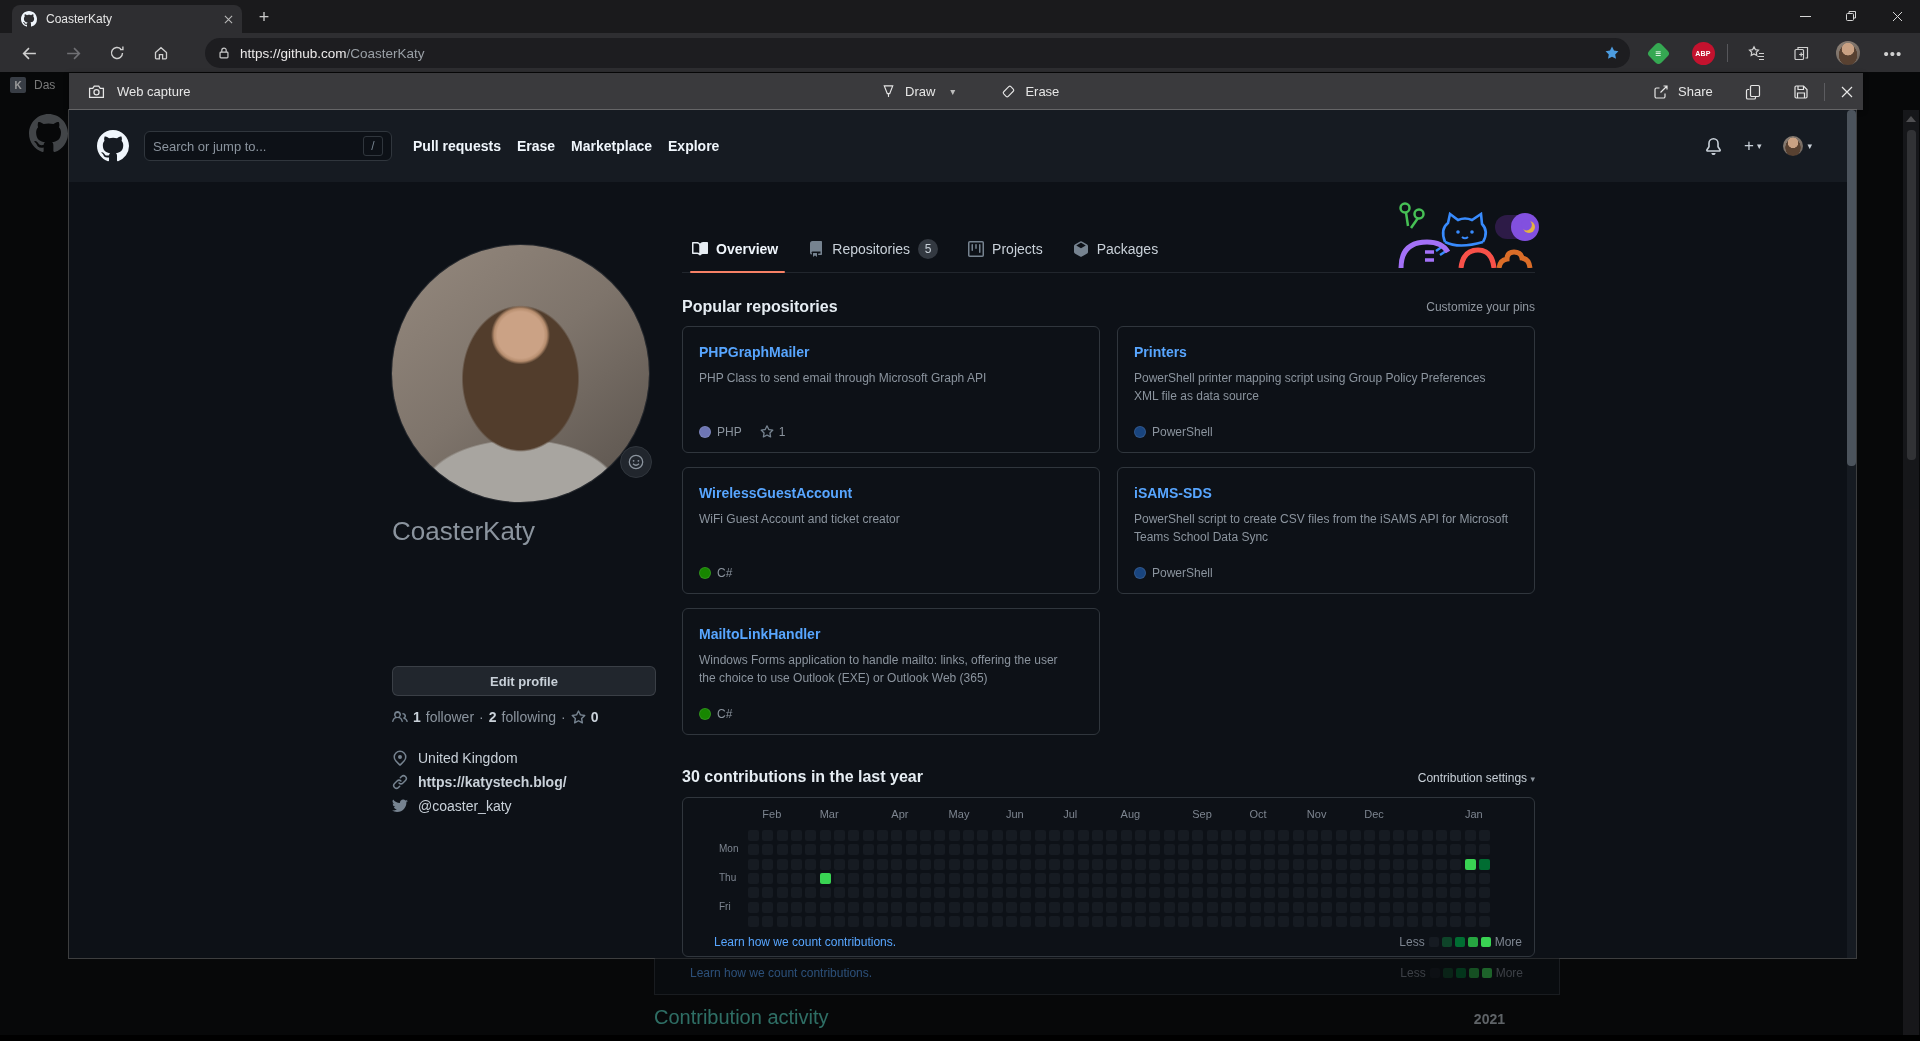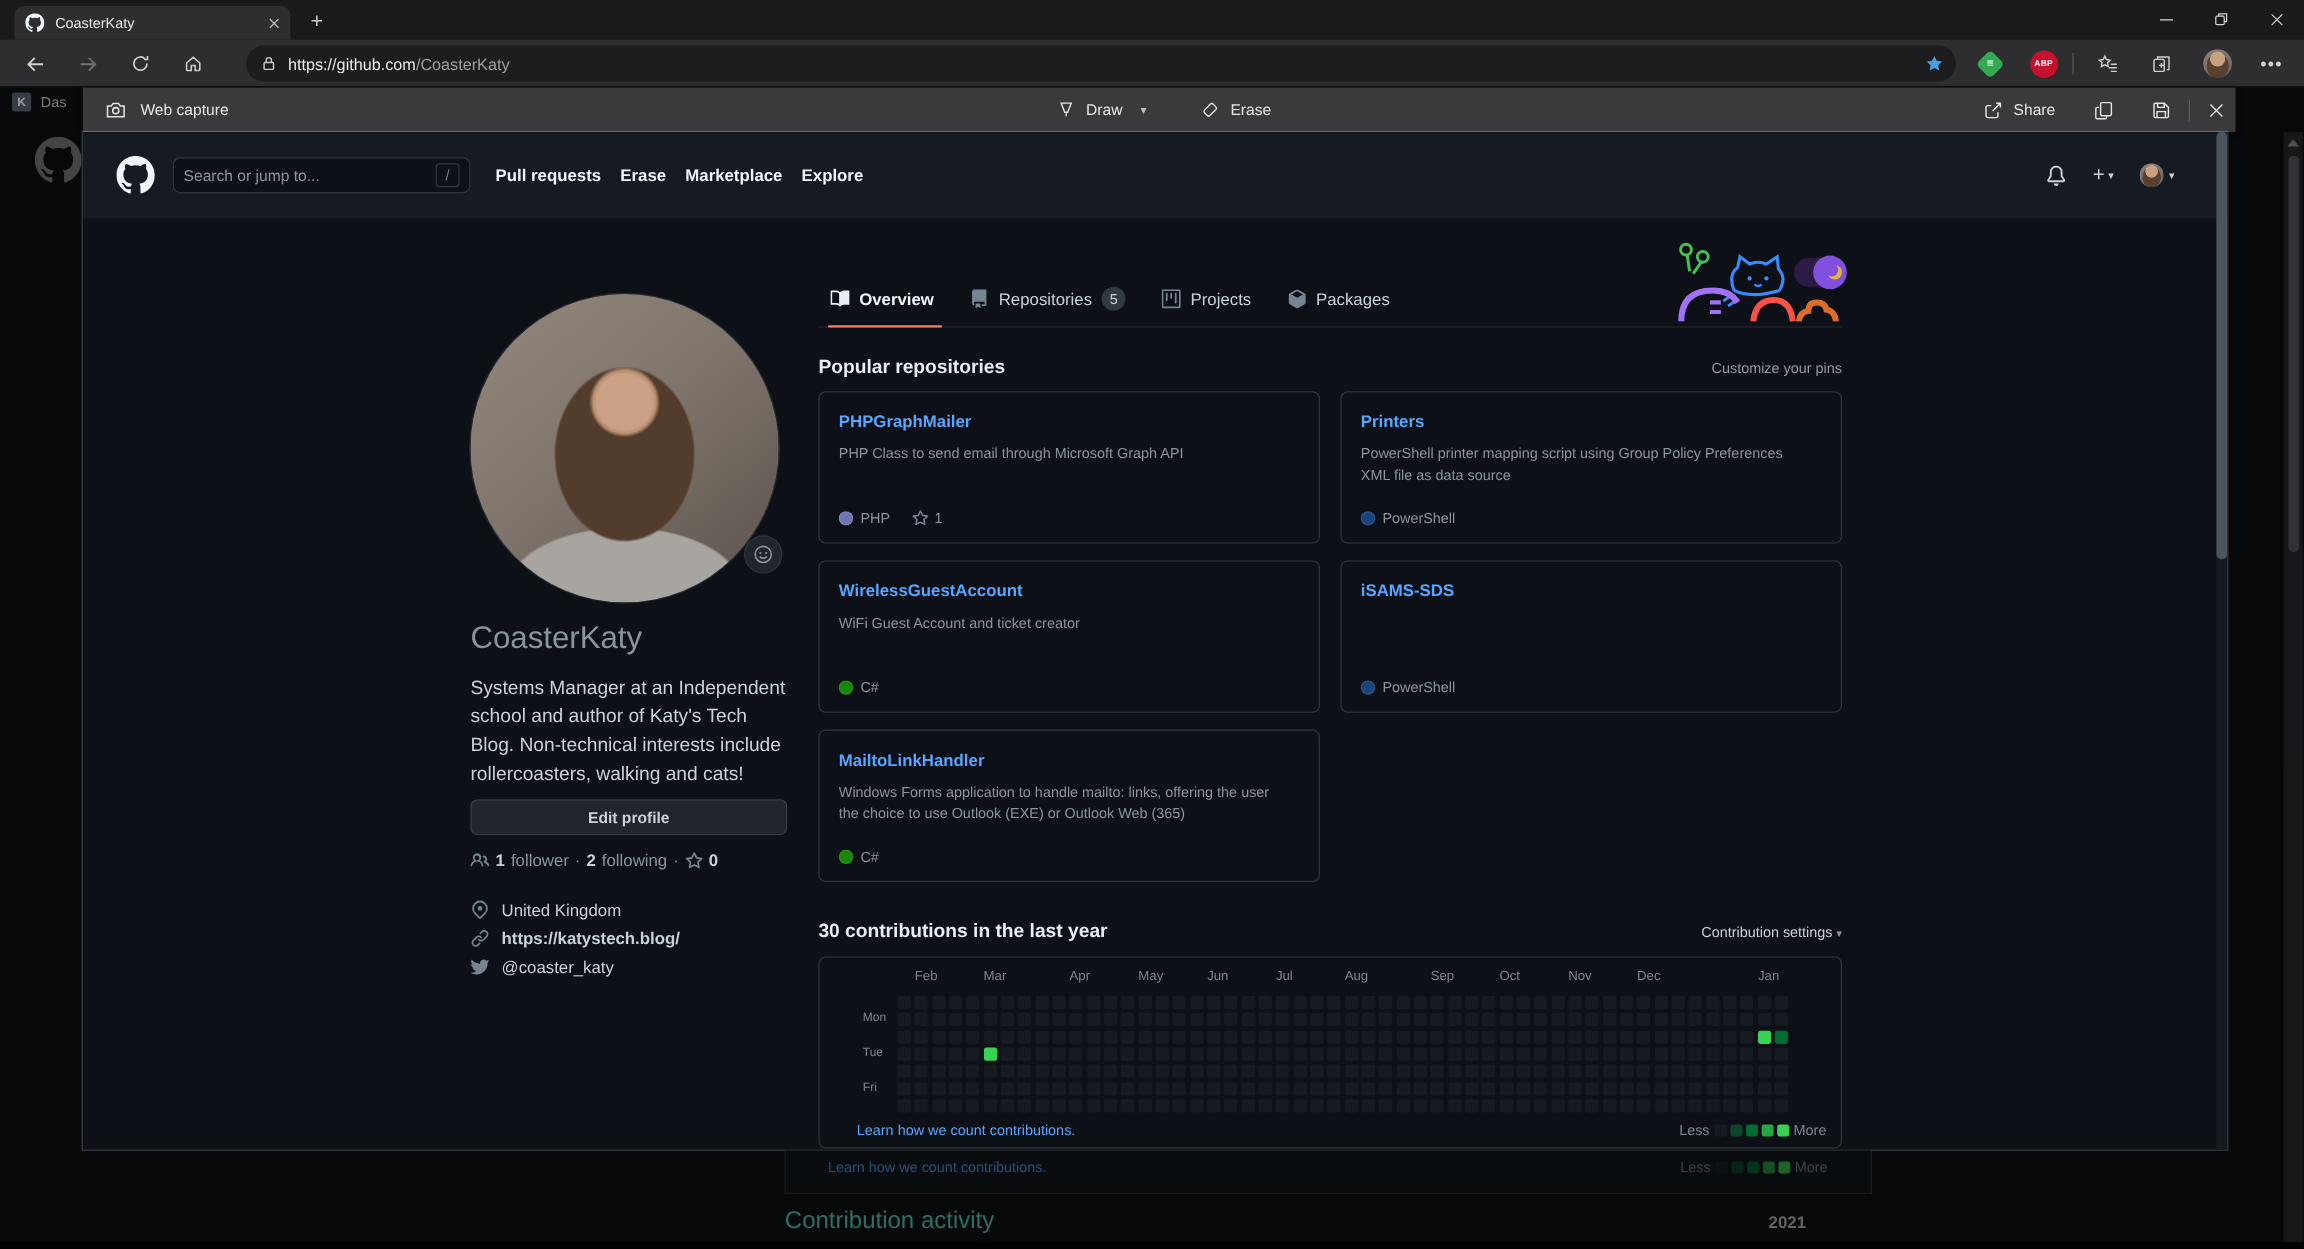--- a/index.html
+++ b/index.html
@@ -399,21 +399,20 @@
       <div class="p-avatar"></div>
       <div class="smiley">
         <svg width="16" height="16" viewBox="0 0 16 16" fill="none" stroke="#8b949e" stroke-width="1.3">
             <circle cx="8" cy="8" r="6.7"></circle>
             <circle cx="5.6" cy="6.8" r=".9" fill="#8b949e" stroke="none"></circle>
             <circle cx="10.4" cy="6.8" r=".9" fill="#8b949e" stroke="none"></circle>
             <path d="M5 9.8q3 2.8 6 0"></path>
           </svg>
       </div>
       <div class="p-name">CoasterKaty</div>
-      <div class="p-bio">Systems Manager at an Independent school and author of Katy's Tech Blog. Non-technical interests include rollercoasters, walking and cats!</div>
       <div class="edit-btn">Edit profile</div>
 
       <div class="p-follow">
         <svg width="16" height="16" viewBox="0 0 16 16" fill="#768390">
             <path d="M2 5.5a3.5 3.5 0 115.898 2.549 5.507 5.507 0 013.034 4.084.75.75 0 11-1.482.235 4.001 4.001 0 00-7.9 0 .75.75 0 01-1.482-.236A5.507 5.507 0 013.102 8.05 3.49 3.49 0 012 5.5zM5.5 4a2 2 0 100 4 2 2 0 000-4zm5.5 0a.75.75 0 100 1.5 1.5 1.5 0 01.666 2.844.75.75 0 00-.416.672v.352a.75.75 0 00.574.73c1.2.289 2.162 1.2 2.522 2.372a.75.75 0 101.434-.44 5.01 5.01 0 00-2.56-3.012A3 3 0 0011 4z"></path>
           </svg>
         <span class="cnt">1</span>
         <span>follower</span>
         <span>·</span>
         <span class="cnt">2</span>
@@ -481,20 +480,21 @@
           <p class="repo-desc">WiFi Guest Account and ticket creator</p>
           <div class="repo-meta">
               <span class="lang">
                 <span class="dot" style="background-color: rgb(23, 134, 0);"></span>
                 <span>C#</span>
               </span>
             </div>
         </article>
         <article class="repo-card">
           <a class="repo-name">iSAMS-SDS</a>
+          <p class="repo-desc">PowerShell script to create CSV files from the iSAMS API for Microsoft Teams School Data Sync</p>
           <div class="repo-meta">
               <span class="lang">
                 <span class="dot" style="background-color: rgb(25, 69, 127);"></span>
                 <span>PowerShell</span>
               </span>
             </div>
         </article>
         <article class="repo-card">
           <a class="repo-name">MailtoLinkHandler</a>
           <p class="repo-desc">Windows Forms application to handle mailto: links, offering the user the choice to use Outlook (EXE) or Outlook Web (365)</p>
@@ -522,21 +522,21 @@
             <span style="left: 380.26px;">Jul</span>
             <span style="left: 437.58px;">Aug</span>
             <span style="left: 509.23px;">Sep</span>
             <span style="left: 566.55px;">Oct</span>
             <span style="left: 623.87px;">Nov</span>
             <span style="left: 681.19px;">Dec</span>
             <span style="left: 782px;">Jan</span>
           </div>
         <div class="g-days">
             <span style="top: 45.33px;">Mon</span>
-            <span style="top: 73.99px;">Tue</span>
+            <span style="top: 73.99px;">Thu</span>
             <span style="top: 102.65px;">Fri</span>
           </div>
         <div class="g-cells">
             <div class="g-cell" style="left: 0px; top: 0px; background: rgb(22, 27, 34);"></div>
             <div class="g-cell" style="left: 0px; top: 14.33px; background: rgb(22, 27, 34);"></div>
             <div class="g-cell" style="left: 0px; top: 28.66px; background: rgb(22, 27, 34);"></div>
             <div class="g-cell" style="left: 0px; top: 42.99px; background: rgb(22, 27, 34);"></div>
             <div class="g-cell" style="left: 0px; top: 57.32px; background: rgb(22, 27, 34);"></div>
             <div class="g-cell" style="left: 0px; top: 71.65px; background: rgb(22, 27, 34);"></div>
             <div class="g-cell" style="left: 0px; top: 85.98px; background: rgb(22, 27, 34);"></div>

